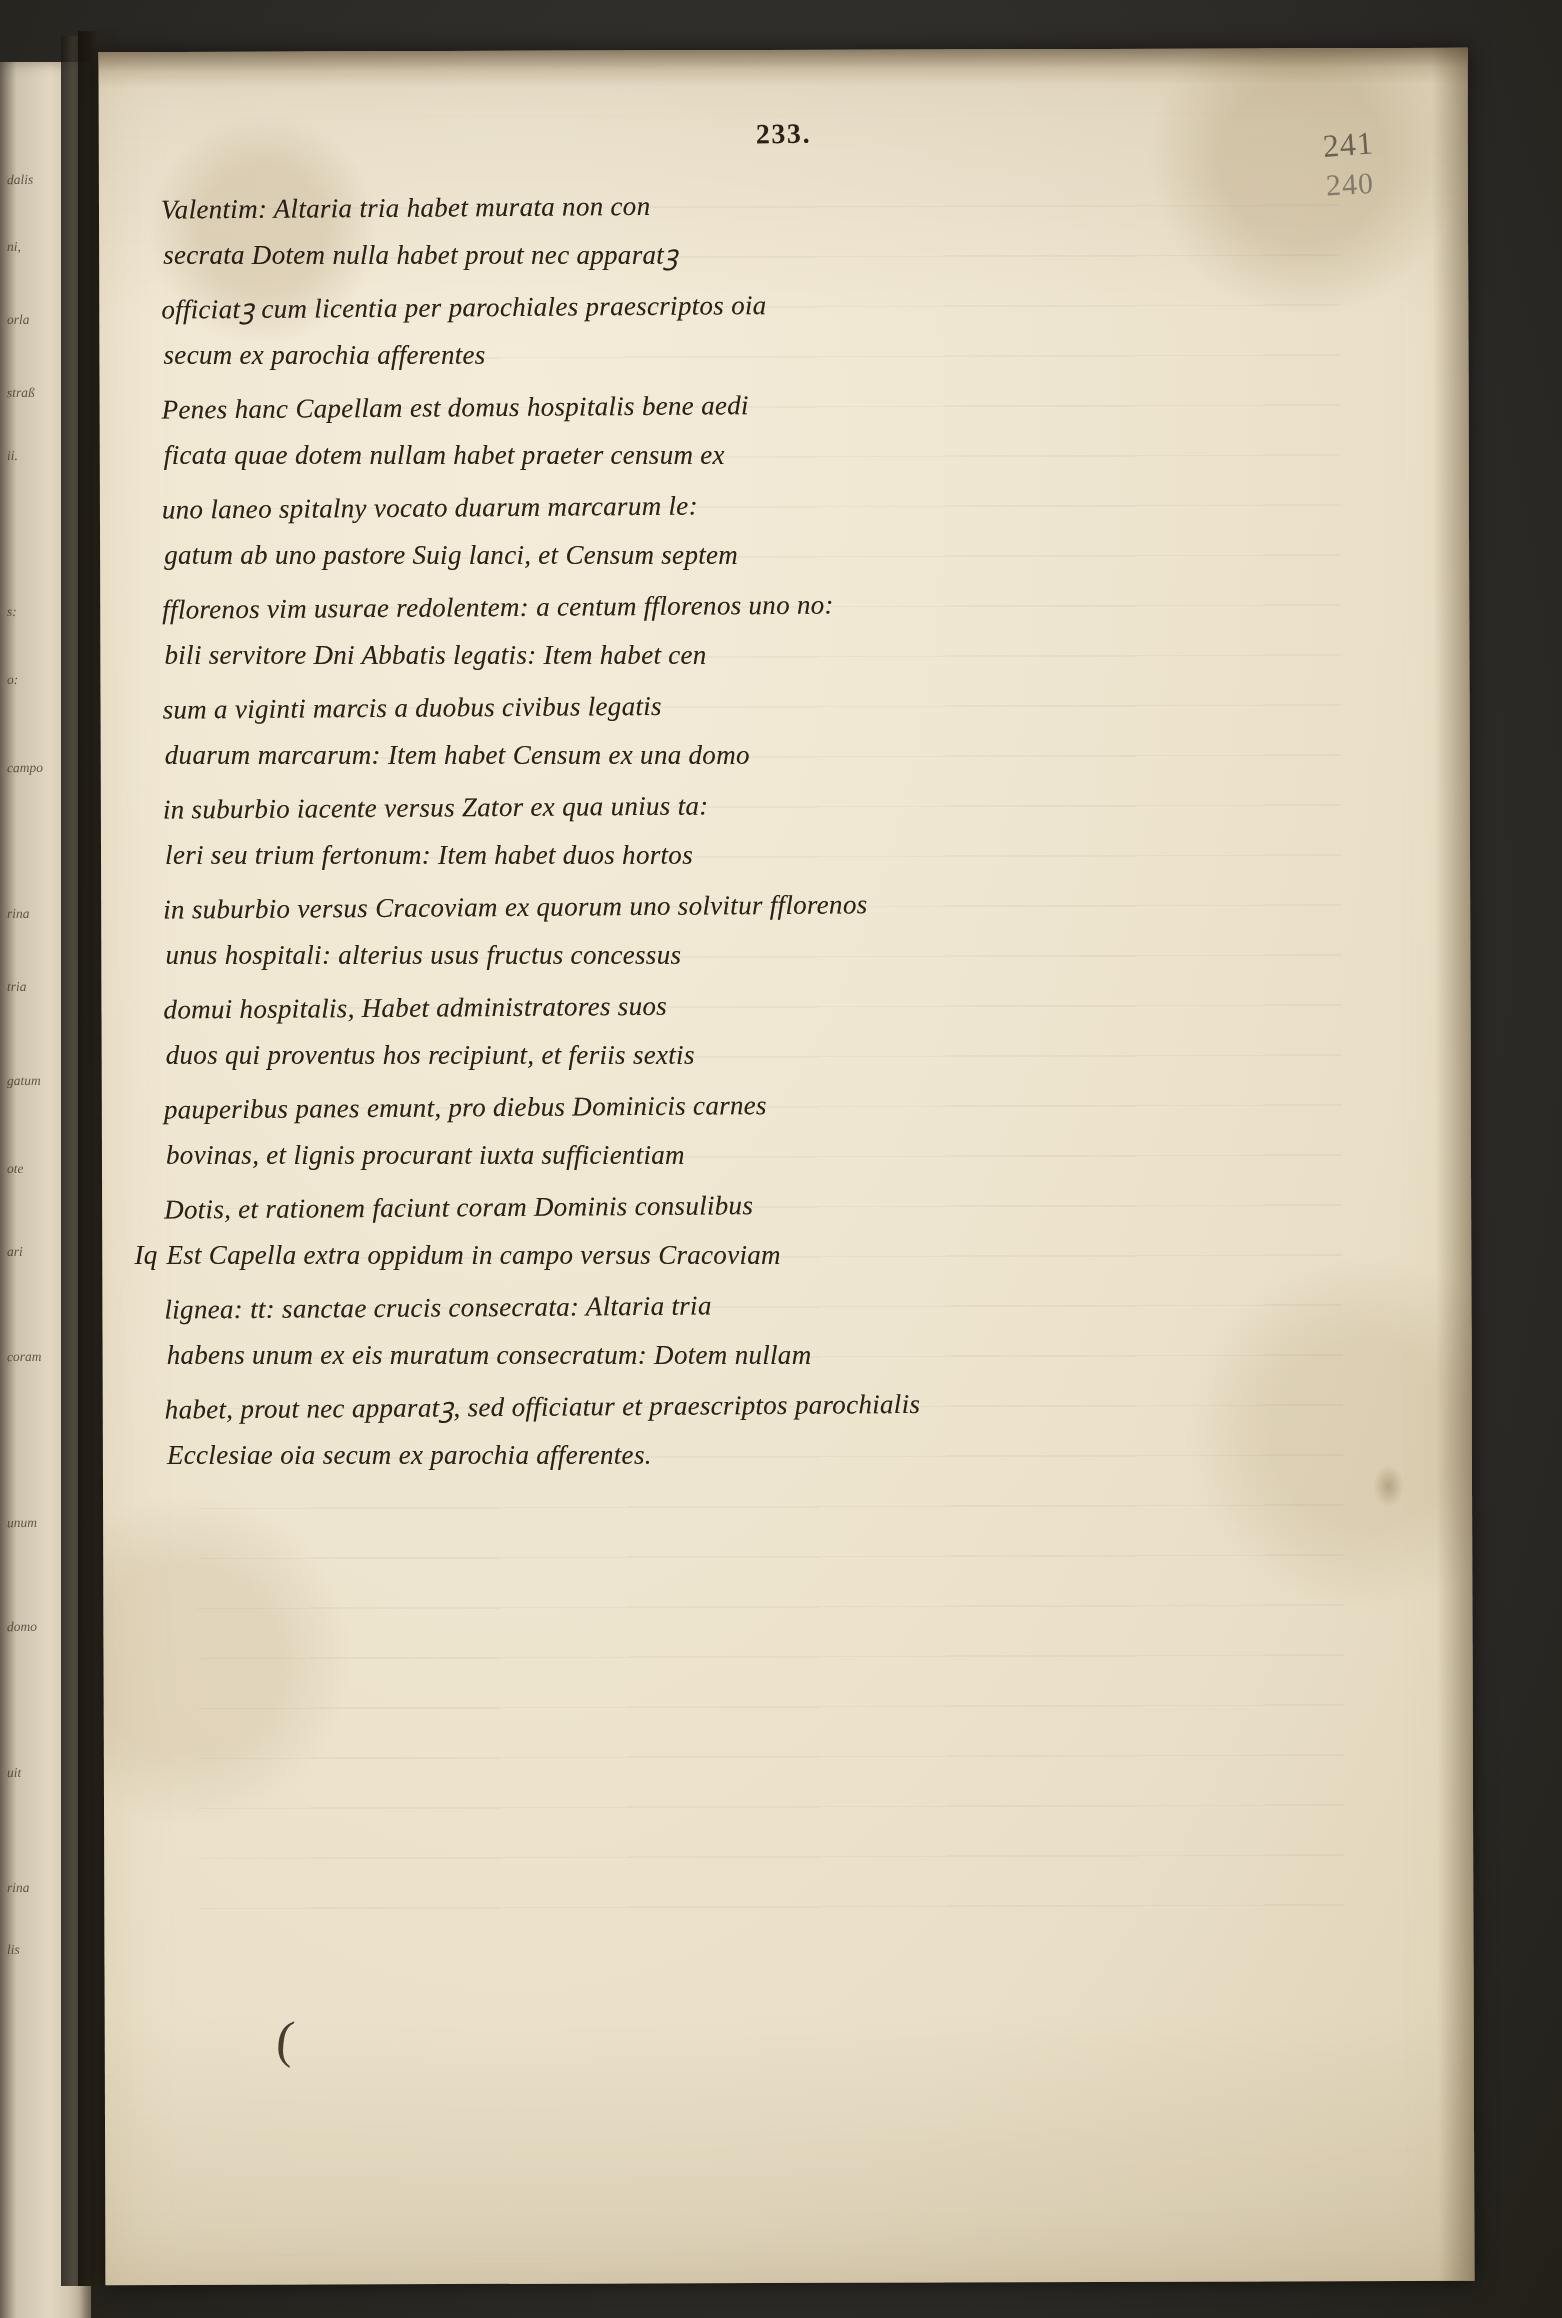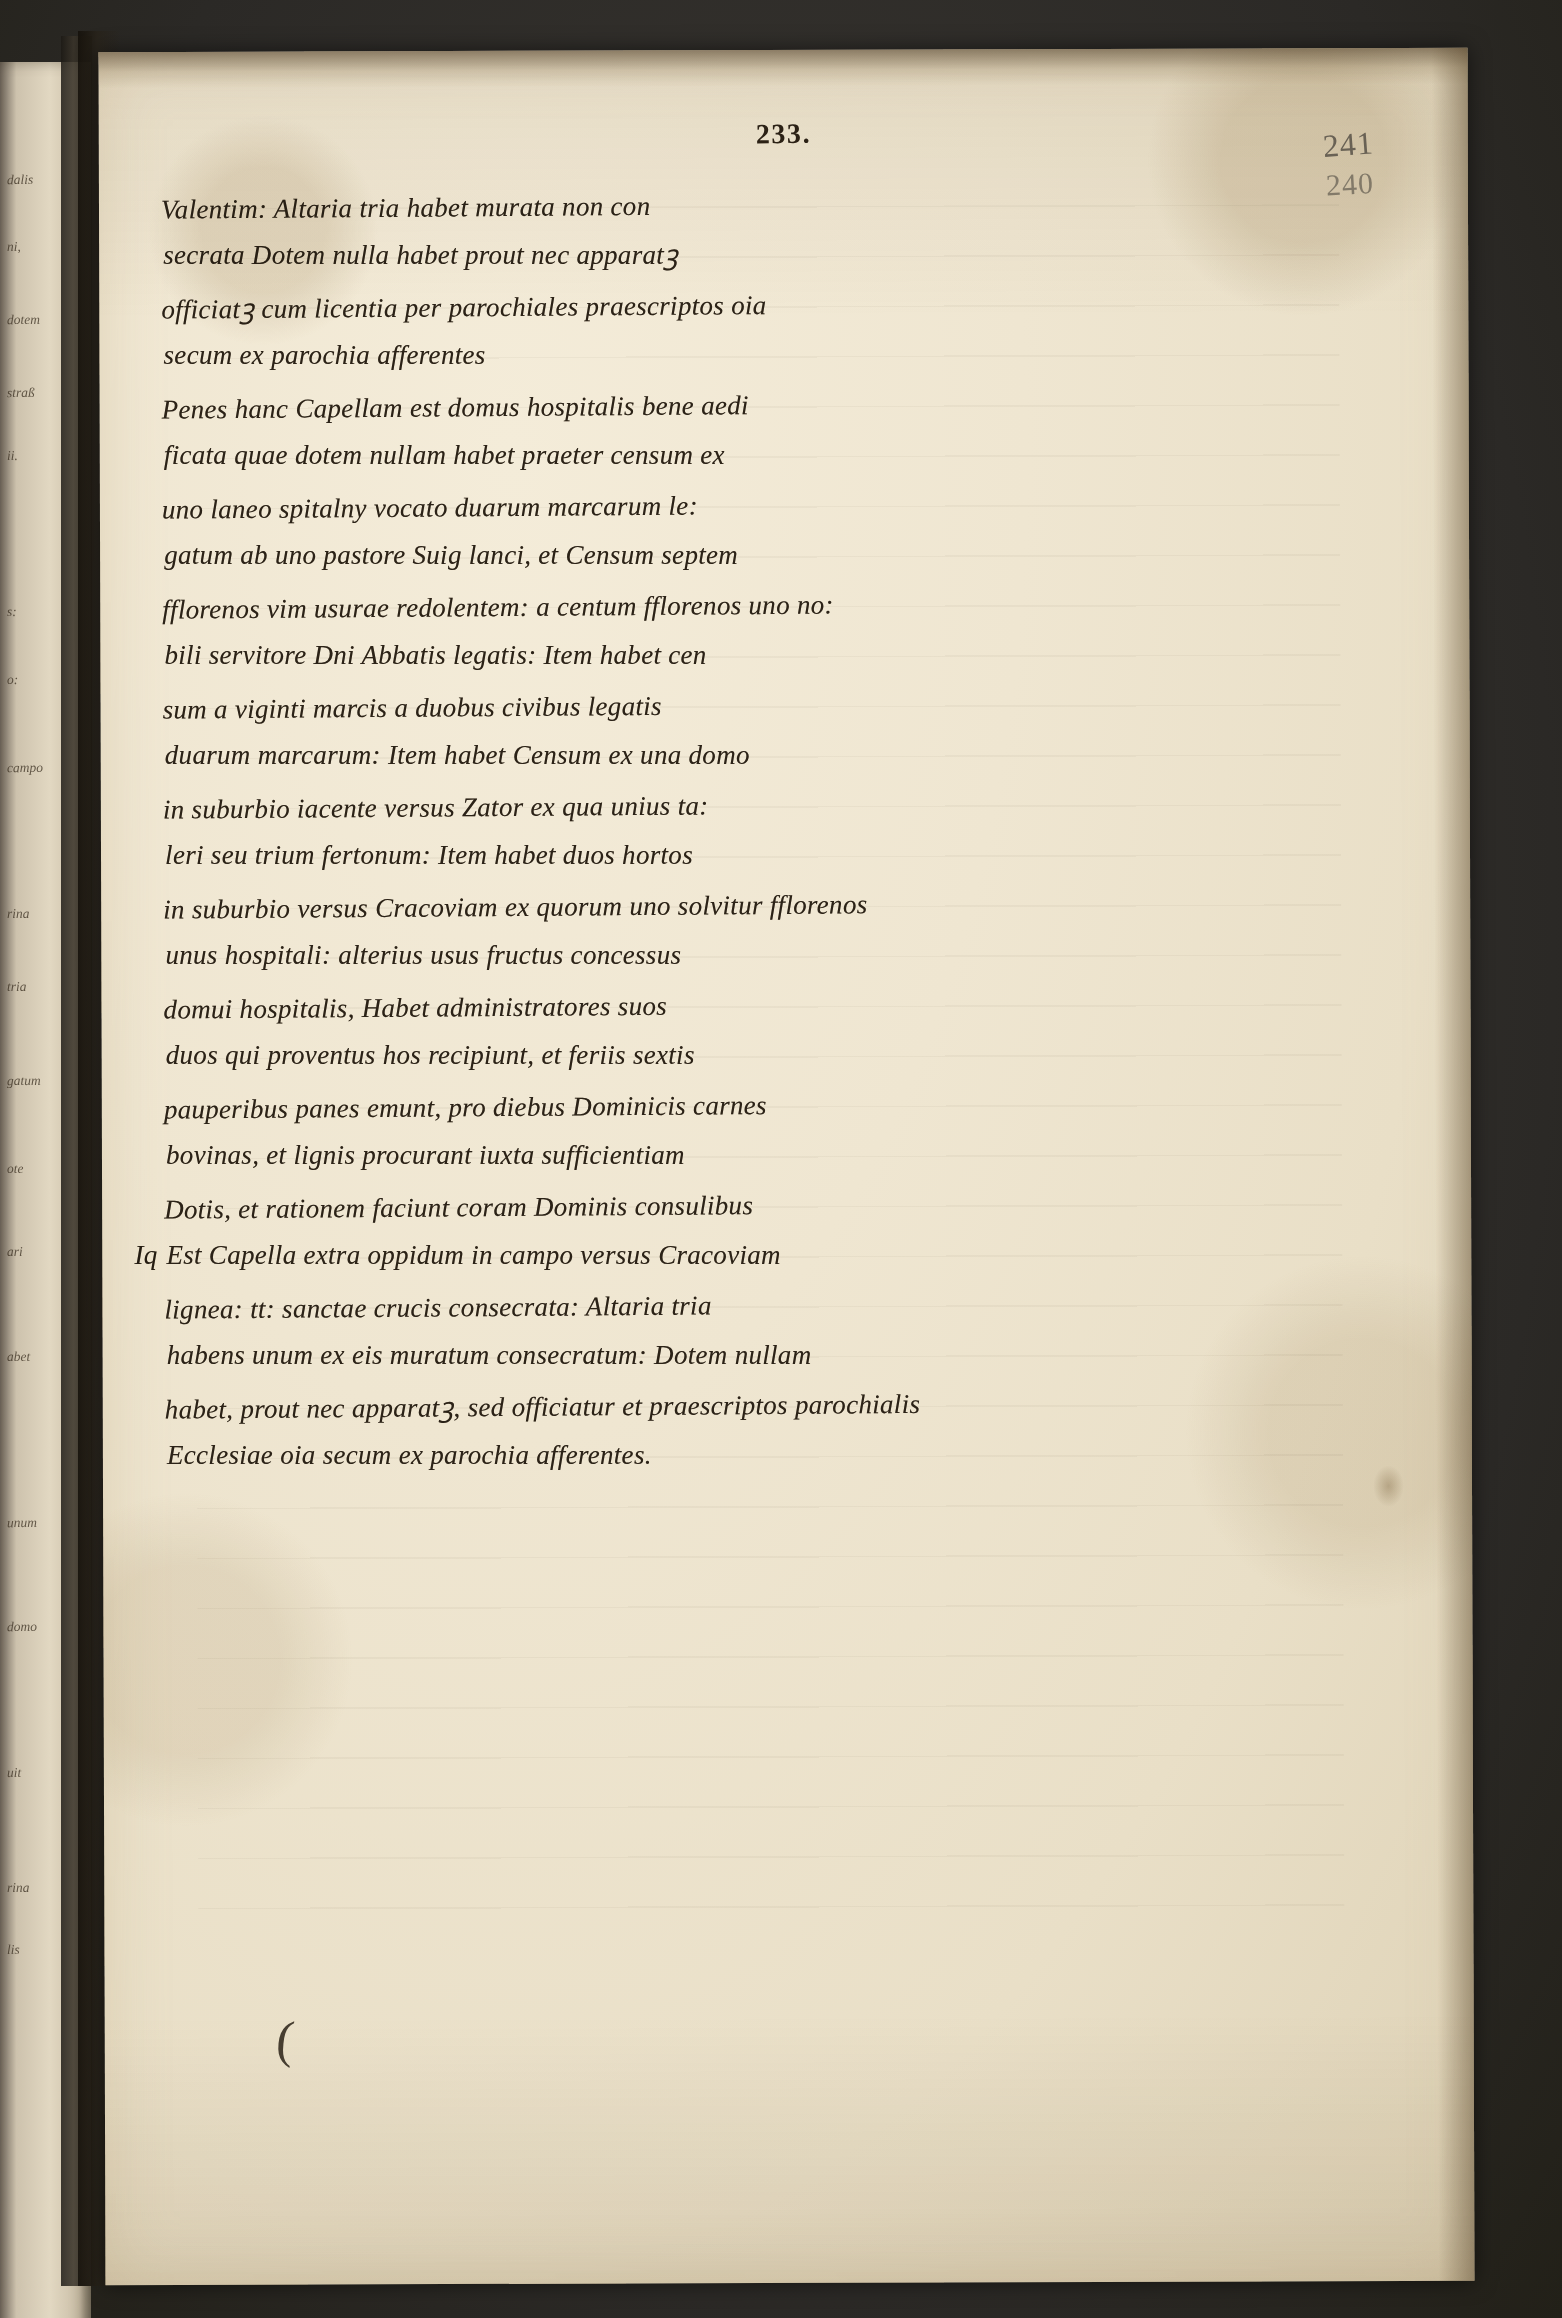--- a/index.html
+++ b/index.html
@@ -217,32 +217,32 @@
 </head>
 <body>
 
 <div id="scan">
   <div class="backdrop"></div>
 
   <div class="left-page">
     <div class="left-page-inner">
       <div class="lp-line" style="top:89px">dalis</div>
       <div class="lp-line" style="top:156px">ni,</div>
-      <div class="lp-line" style="top:229px">dotem</div>
+      <div class="lp-line" style="top:229px">orla</div>
       <div class="lp-line" style="top:302px">straß</div>
       <div class="lp-line" style="top:365px">ii.</div>
       <div class="lp-line" style="top:521px">s:</div>
       <div class="lp-line" style="top:589px">o:</div>
       <div class="lp-line" style="top:677px">campo</div>
       <div class="lp-line" style="top:823px">rina</div>
       <div class="lp-line" style="top:896px">tria</div>
       <div class="lp-line" style="top:990px">gatum</div>
       <div class="lp-line" style="top:1078px">ote</div>
       <div class="lp-line" style="top:1161px">ari</div>
-      <div class="lp-line" style="top:1266px">abet</div>
+      <div class="lp-line" style="top:1266px">coram</div>
       <div class="lp-line" style="top:1432px">unum</div>
       <div class="lp-line" style="top:1536px">domo</div>
       <div class="lp-line" style="top:1682px">uit</div>
       <div class="lp-line" style="top:1797px">rina</div>
       <div class="lp-line" style="top:1859px">lis</div>
     </div>
   </div>
 
   <div class="spine"></div>
   <div class="gutter"></div>

